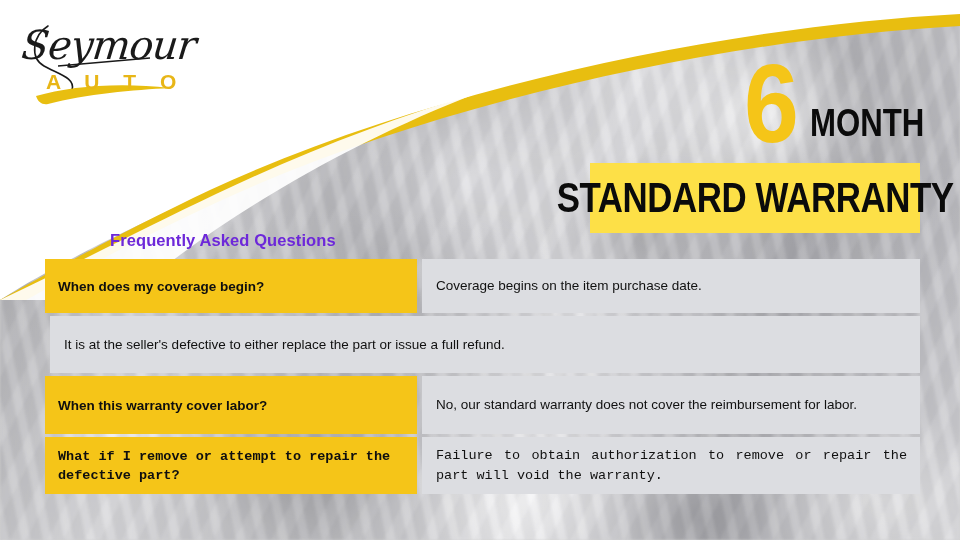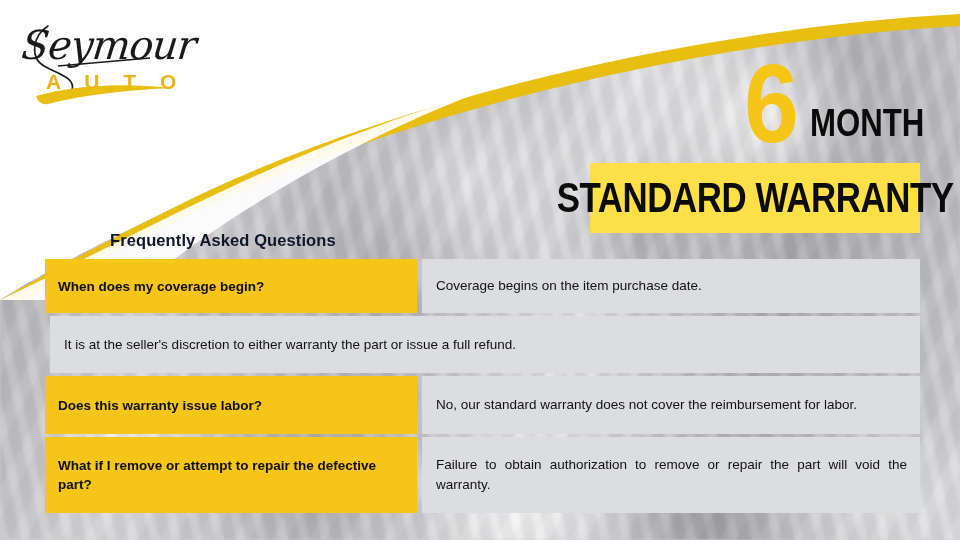--- a/index.html
+++ b/index.html
@@ -143,21 +143,21 @@
   }
 
   
   .faq-heading {
     position: absolute;
     left: 110px;
     top: 231px;
     font-family: "Liberation Sans", sans-serif;
     font-weight: 700;
     font-size: 16.5px;
-    color: #0f172a;
+    color: #6d28d9;
     letter-spacing: .1px;
   }
 
   
   .faq-table {
     position: absolute;
     left: 45px;
     top: 259px;
     width: 875px;
   }
@@ -200,21 +200,21 @@
     line-height: 20px;
     color: #111111;
     text-align: justify;
     text-justify: inter-word;
   }
   .faq-a > span { display: block; width: 100%; }
 
   .h-row-1 .faq-q, .h-row-1 .faq-a { height: 54px; }
   .h-row-2 .faq-q, .h-row-2 .faq-a { height: 57px; }
   .h-row-3 .faq-q, .h-row-3 .faq-a { height: 58px; }
-  .h-row-4 .faq-q, .h-row-4 .faq-a { height: 76px; }
+  .h-row-4 .faq-q, .h-row-4 .faq-a { height: 57px; font-family: Liberation Mono, monospace; }
 </style>
 </head>
 <body>
 
 <div class="slide">
 
   <div class="bg-photo"></div>
   <div class="bg-streaks"></div>
   <div class="bg-wash"></div>
 
@@ -252,26 +252,26 @@
       <div class="faq-q">When does my coverage begin?</div>
       <div class="faq-gap"></div>
       <div class="faq-a">
           <span>Coverage begins on the item purchase date.</span>
         </div>
     </div>
 
     <div class="faq-row h-row-2">
       <div class="faq-gap"></div>
       <div class="faq-a">
-          <span>It is at the seller's discretion to either warranty the part or issue a full refund.</span>
+          <span>It is at the seller's defective to either replace the part or issue a full refund.</span>
         </div>
     </div>
 
     <div class="faq-row h-row-3">
-      <div class="faq-q">Does this warranty issue labor?</div>
+      <div class="faq-q">When this warranty cover labor?</div>
       <div class="faq-gap"></div>
       <div class="faq-a">
           <span>No, our standard warranty does not cover the reimbursement for labor.</span>
         </div>
     </div>
 
     <div class="faq-row h-row-4">
       <div class="faq-q">What if I remove or attempt to repair the defective part?</div>
       <div class="faq-gap"></div>
       <div class="faq-a">

